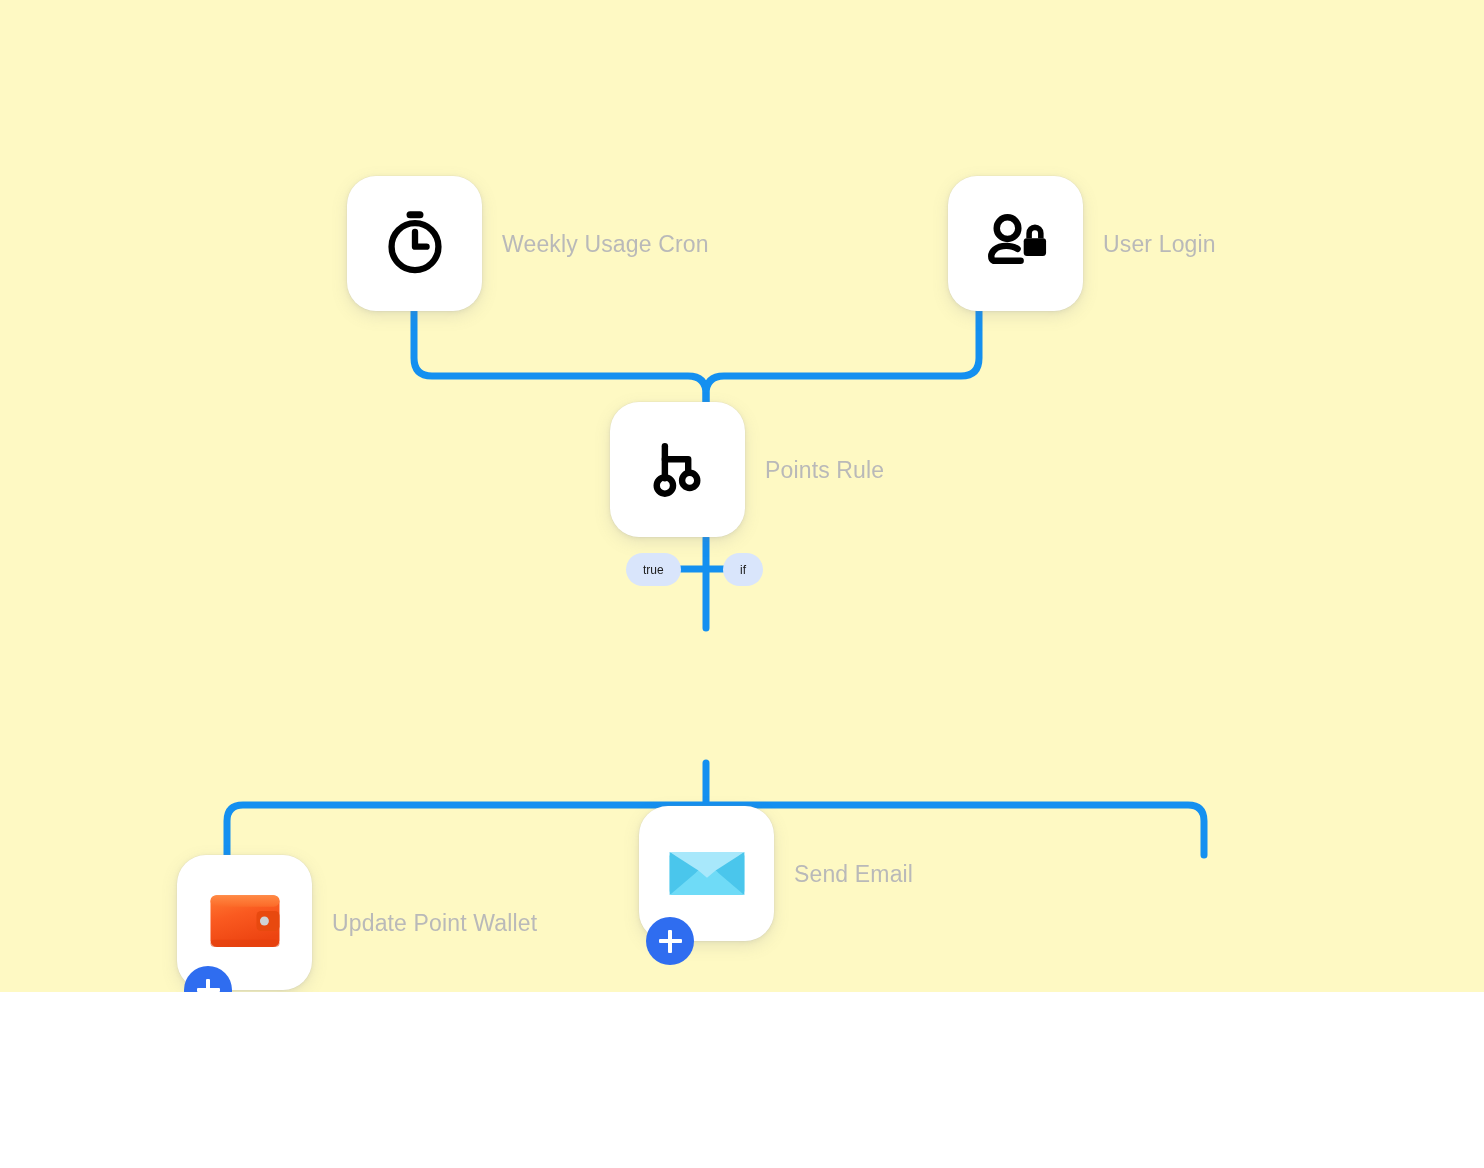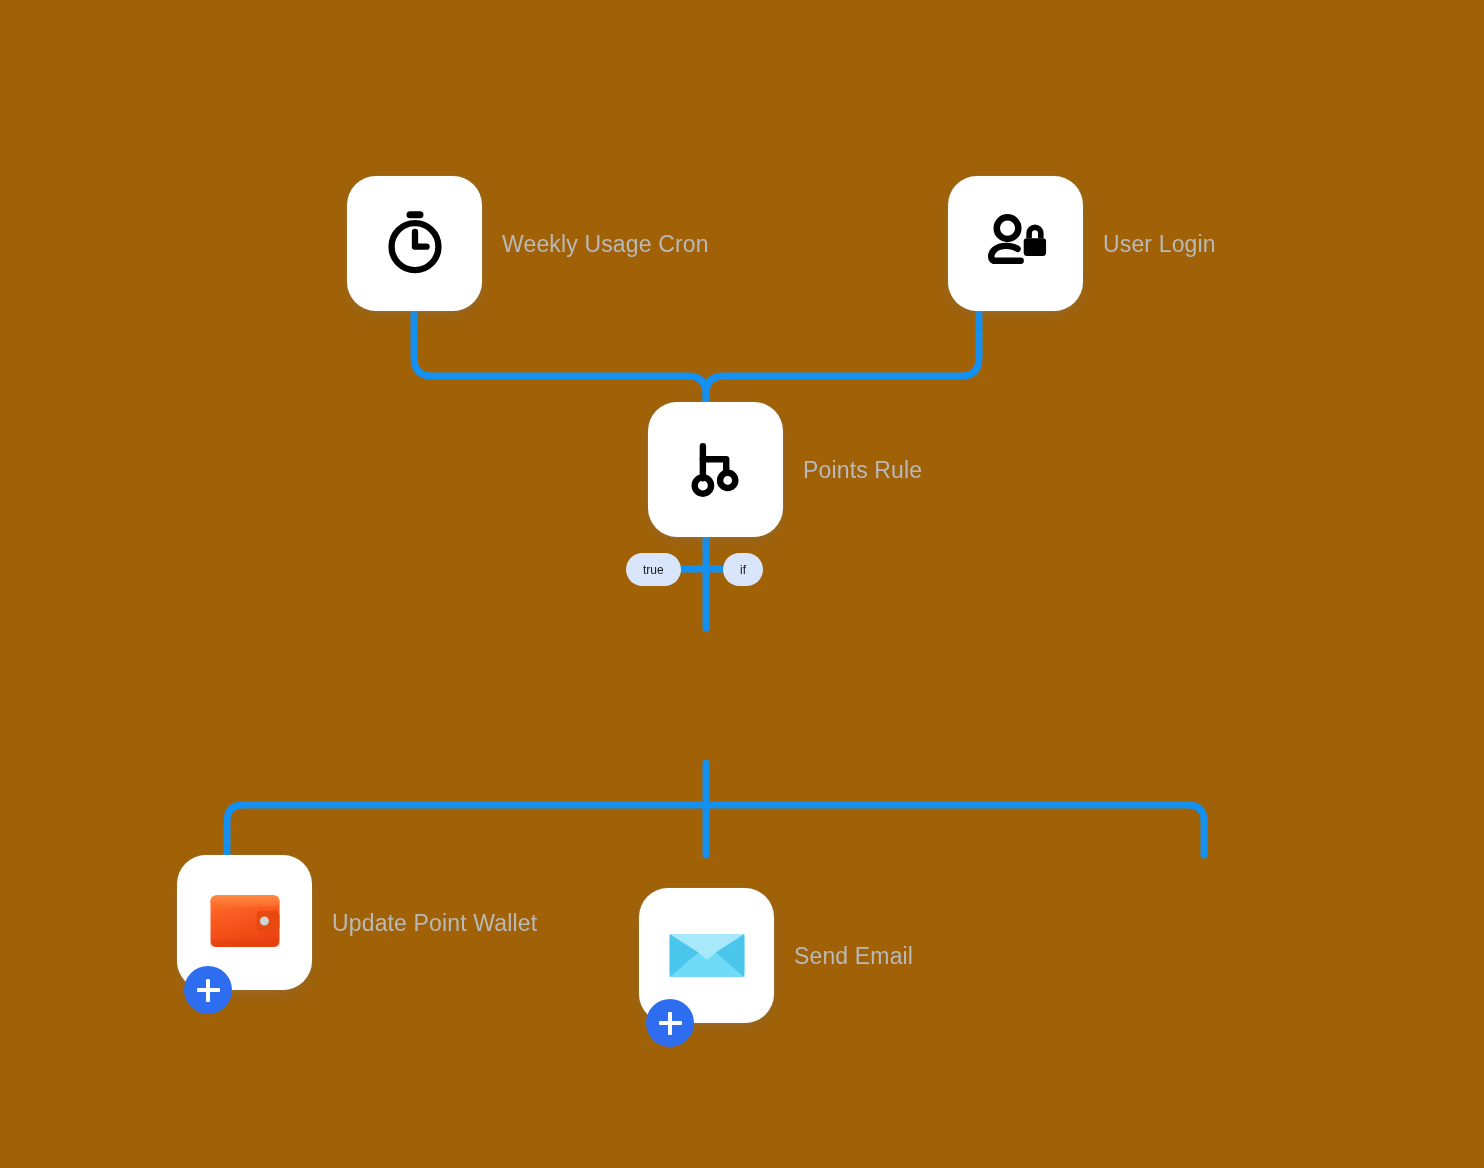--- a/index.html
+++ b/index.html
@@ -8,22 +8,22 @@
     padding: 0;
     background: #ffffff;
   }
   body {
     font-family: "Liberation Sans", sans-serif;
     -webkit-font-smoothing: antialiased;
   }
   #canvas {
     position: relative;
     width: 1484px;
-    height: 1168px;
-    background: #a16207;
+    height: 992px;
+    background: #fef9c3;
     overflow: hidden;
   }
   #edges {
     position: absolute;
     inset: 0;
     width: 1484px;
     height: 1168px;
     pointer-events: none;
   }
 
@@ -137,21 +137,21 @@
       <svg width="74" height="74" viewBox="0 0 48 48" fill="none" xmlns="http://www.w3.org/2000/svg">
         <circle cx="18.5" cy="15" r="7" stroke="#000" stroke-width="4.2"></circle>
         <path d="M25 28.5 C21.5 26 14 25.6 10.2 28.8 C7 31.5 7.6 35.6 9.6 36.2 L27 36.2" stroke="#000" stroke-width="4.2" stroke-linecap="round" stroke-linejoin="round"></path>
         <rect x="29" y="21.5" width="14.5" height="11.5" rx="2" fill="#000"></rect>
         <path d="M32.5 21.5 v-3.2 a3.8 3.8 0 0 1 7.6 0 v3.2" stroke="#000" stroke-width="3.6" fill="none"></path>
       </svg>
     </span>
     <span class="node-label">User Login</span>
   </div>
 
-  <div class="node" style="left:648px; top:402px;">
+  <div class="node" style="left:610px; top:402px;">
     <span class="ic">
       <svg width="70" height="70" viewBox="0 0 48 48" fill="none" xmlns="http://www.w3.org/2000/svg">
         <path d="M15 9 L15 31" stroke="#000" stroke-width="4.4" stroke-linecap="round"></path>
         <path d="M15 18 L31 18 L31 27" stroke="#000" stroke-width="4.4" stroke-linecap="round" stroke-linejoin="round"></path>
         <circle cx="15" cy="36" r="5.6" stroke="#000" stroke-width="4.4"></circle>
         <circle cx="32" cy="32.5" r="5.2" stroke="#000" stroke-width="4.4"></circle>
       </svg>
     </span>
     <span class="node-label">Points Rule</span>
   </div>
@@ -182,21 +182,21 @@
         <rect x="8" y="14" width="48" height="8" rx="4" fill="url(#walletTop)"></rect>
         <rect x="40" y="25" width="16" height="14" rx="3.2" fill="#e8490f"></rect>
         <circle cx="45.5" cy="32" r="3.1" fill="#cfd3d6"></circle>
         <rect x="8" y="45" width="48" height="5" rx="2.5" fill="#e0400d" opacity="0.55"></rect>
       </svg>
     </span>
     <div class="add-badge"></div>
     <span class="node-label">Update Point Wallet</span>
   </div>
 
-  <div class="node" style="left:639px; top:888px;">
+  <div class="node" style="left:639px; top:806px;">
     <span class="ic">
       <svg width="92" height="92" viewBox="0 0 64 64" fill="none" xmlns="http://www.w3.org/2000/svg">
         <rect x="6" y="18" width="52" height="30" rx="3" fill="#5ed2f2"></rect>
         <path d="M6 18 L32 38 L58 18 Z" fill="#a8e8fb"></path>
         <path d="M6 48 L26 31 L32 36 L38 31 L58 48 Z" fill="#6fdbf7"></path>
         <path d="M6 18 L6 48 L26 31 Z" fill="#4ac6ec"></path>
         <path d="M58 18 L58 48 L38 31 Z" fill="#4ac6ec"></path>
       </svg>
     </span>
     <div class="add-badge"></div>

